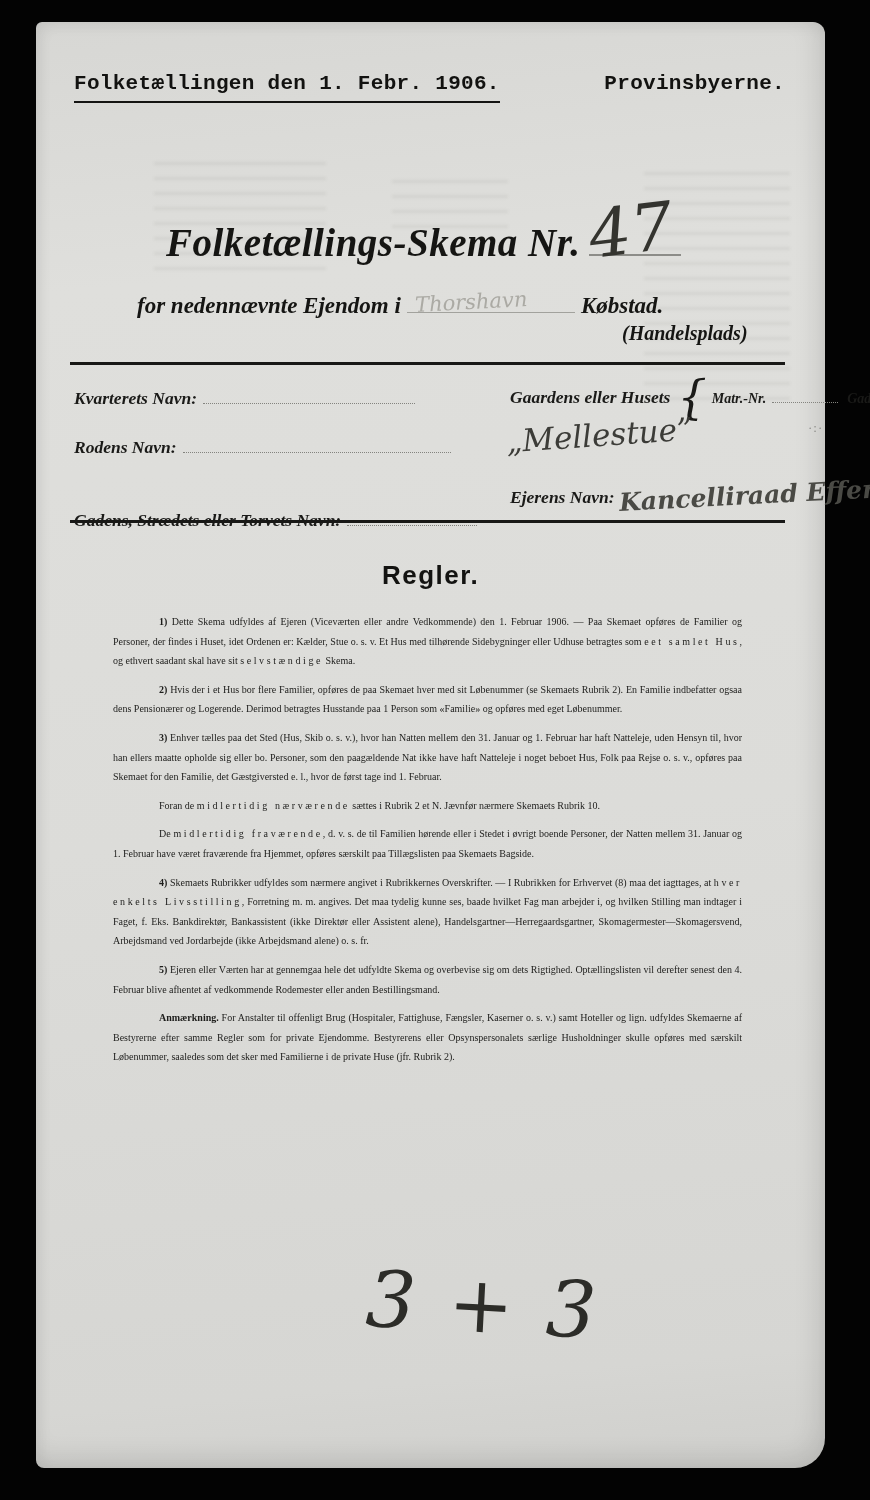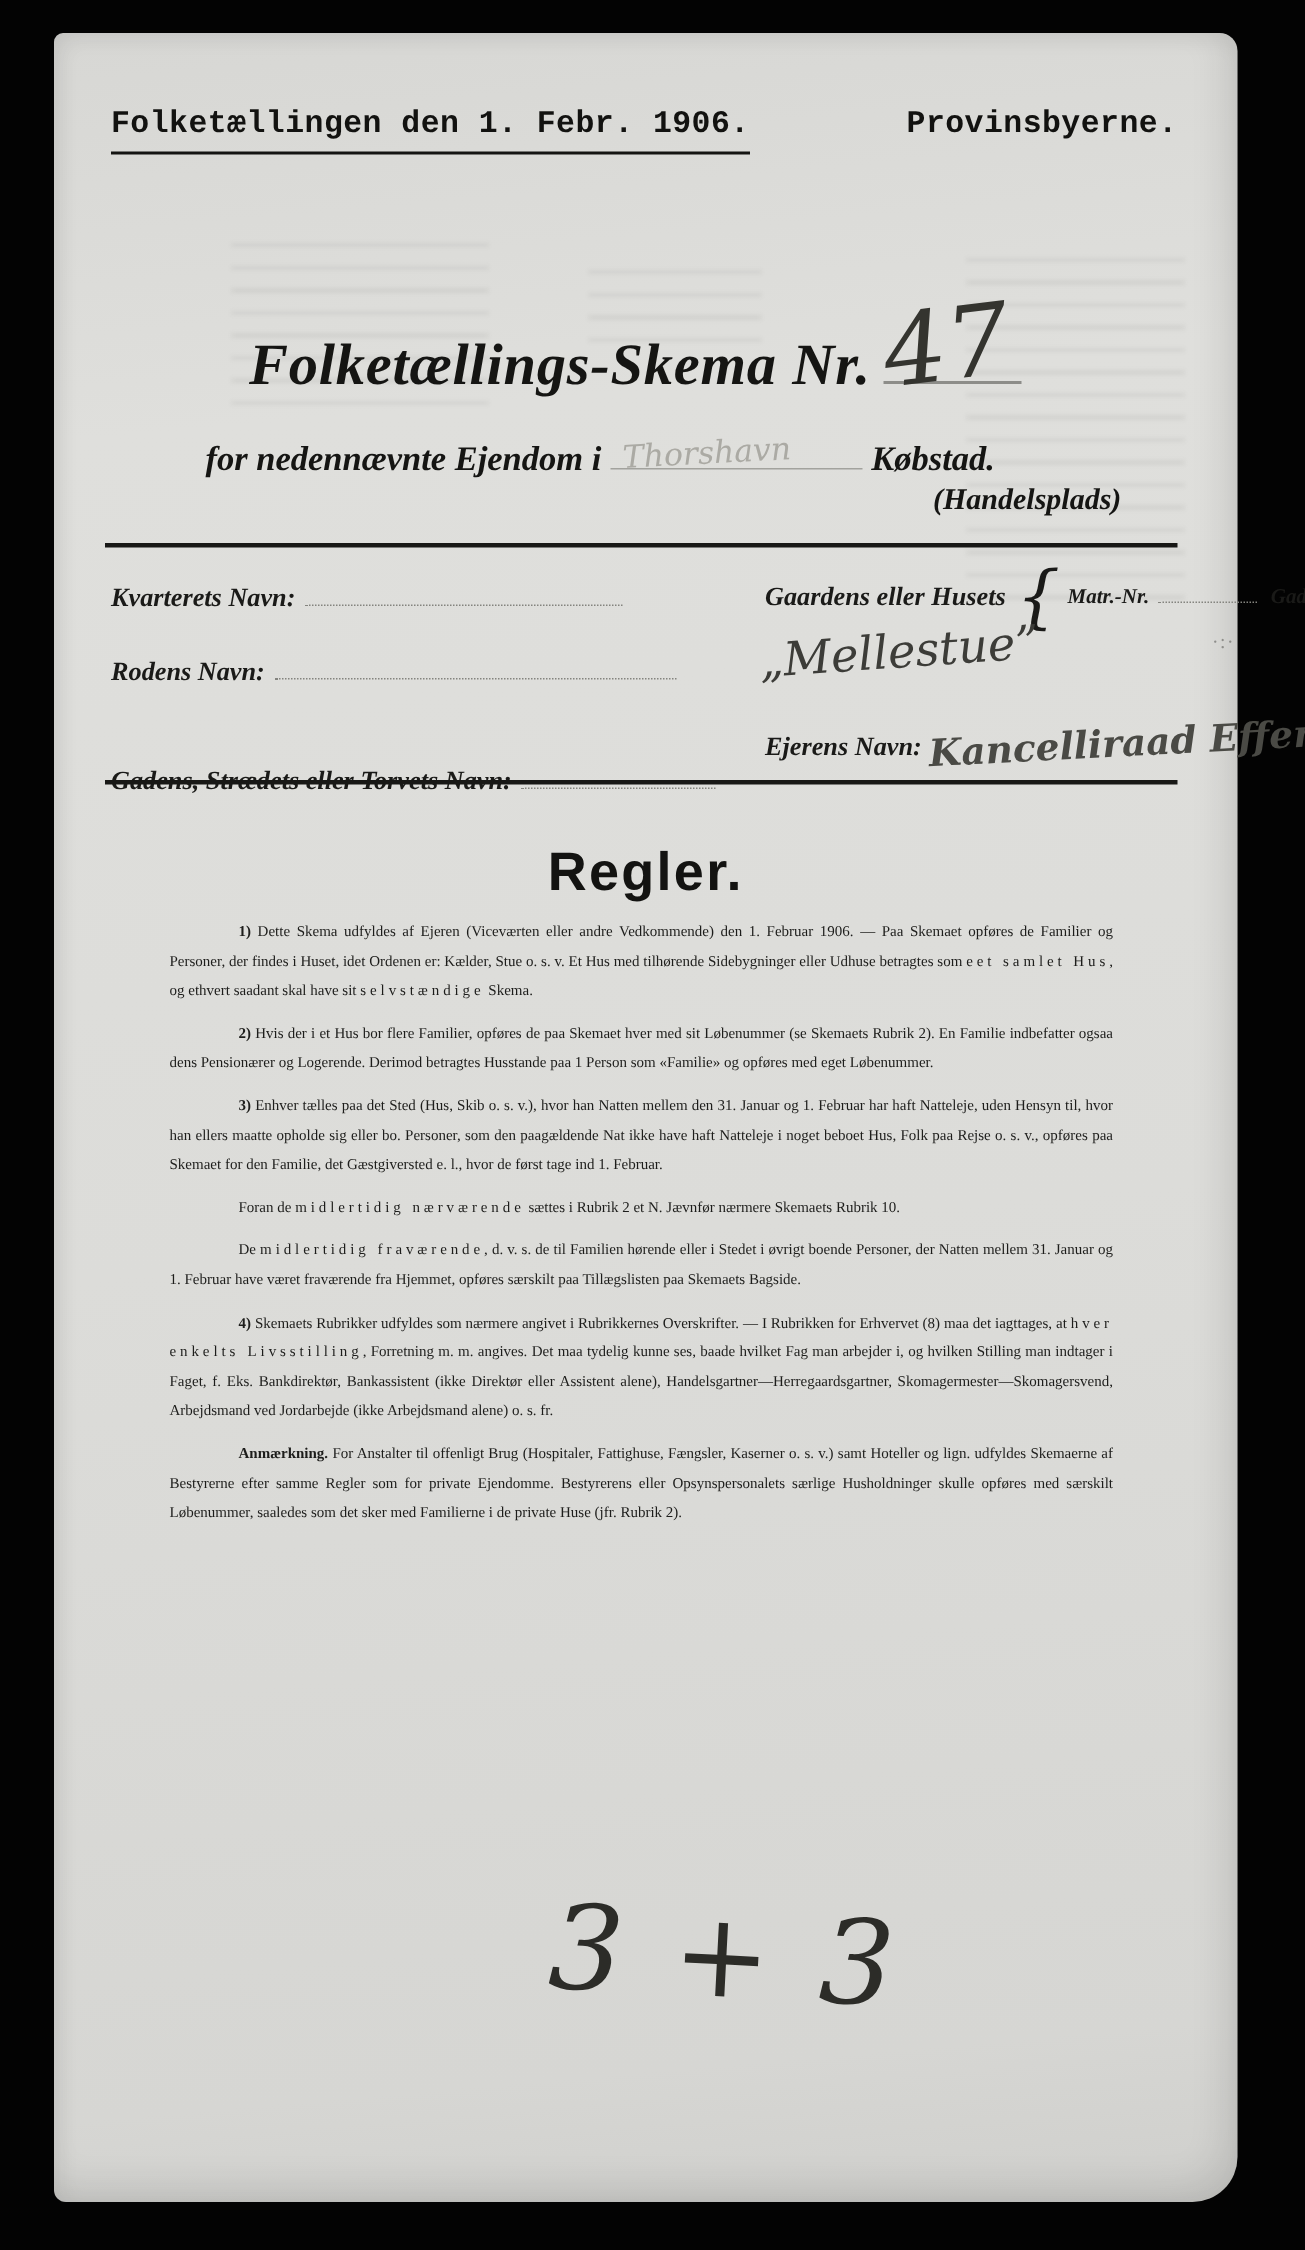--- a/index.html
+++ b/index.html
@@ -37,21 +37,21 @@
   .subtitle-sub{position:absolute;top:300px;left:586px;font:italic 700 20px "Liberation Serif",serif;color:#151513;}
   .rule-bar{position:absolute;left:34px;width:715px;height:3px;background:#181816;}
   .frm{position:absolute;white-space:nowrap;font:italic 700 17.5px "Liberation Serif",serif;color:#1a1a18;}
   .dots{display:inline-block;border-bottom:1.5px dotted #84847f;height:14px;vertical-align:baseline;margin-left:6px;}
   .gaardens{display:flex;align-items:center;}
   .brace{font-family:"DejaVu Serif",serif;font-weight:400;font-size:46px;margin:0 5px 0 7px;line-height:1;}
   .stack{display:flex;flex-direction:row;gap:9px;font-size:14px;}
   .hand-house{position:absolute;top:395px;left:470px;font-size:31px;transform:rotate(-4deg);color:#3c3c38;}
   .hand-owner{font-size:25px;transform:rotate(-3deg);display:inline-block;color:#4a4a45;margin-left:4px;}
   .regler-h{position:absolute;top:538px;left:0;width:100%;text-align:center;
-    font-family:"Liberation Sans",sans-serif;font-weight:bold;font-size:36px;letter-spacing:1.5px;color:#131311;}
+    font-family:"Liberation Sans",sans-serif;font-weight:bold;font-size:26px;letter-spacing:1.5px;color:#131311;}
   .rules{position:absolute;top:590px;left:77px;width:629px;
     font-family:Liberation Serif, serif;font-size:10px;line-height:19.6px;
     text-align:justify;color:#1d1d1b;}
   .rules p{margin:0 0 9px;text-indent:46px;}
   .rules .sp{letter-spacing:2.6px;}
   .rules .b{font-weight:bold;}
   .hand-sum{position:absolute;top:1238px;left:330px;font-size:78px;transform:rotate(3deg);color:#2c2c28;letter-spacing:4px;}
   .edge-dots{position:absolute;top:398px;left:772px;color:rgba(70,70,66,.5);font-size:13px;letter-spacing:1px;}
 </style>
 </head>
@@ -110,18 +110,19 @@
   <div class="rule-bar" style="top:498px;"></div>
 
   <div class="regler-h">Regler.</div>
   <div class="rules">
       <p><span class="b">1) </span><span>Dette Skema udfyldes af Ejeren (Viceværten eller andre Vedkommende) den 1. Februar 1906. — Paa Skemaet opføres de Familier og Personer, der findes i Huset, idet Ordenen er: Kælder, Stue o. s. v. Et Hus med tilhørende Sidebygninger eller Udhuse betragtes som </span><span class="sp">eet samlet Hus</span><span>, og ethvert saadant skal have sit </span><span class="sp">selvstændige</span><span> Skema.</span></p>
       <p><span class="b">2) </span><span>Hvis der i et Hus bor flere Familier, opføres de paa Skemaet hver med sit Løbenummer (se Skemaets Rubrik 2). En Familie indbefatter ogsaa dens Pensionærer og Logerende. Derimod betragtes Husstande paa 1 Person som «Familie» og opføres med eget Løbenummer.</span></p>
       <p><span class="b">3) </span><span>Enhver tælles paa det Sted (Hus, Skib o. s. v.), hvor han Natten mellem den 31. Januar og 1. Februar har haft Natteleje, uden Hensyn til, hvor han ellers maatte opholde sig eller bo. Personer, som den paagældende Nat ikke have haft Natteleje i noget beboet Hus, Folk paa Rejse o. s. v., opføres paa Skemaet for den Familie, det Gæstgiversted e. l., hvor de først tage ind 1. Februar.</span></p>
       <p><span>Foran de </span><span class="sp">midlertidig nærværende</span><span> sættes i Rubrik 2 et N.  Jævnfør nærmere Skemaets Rubrik 10.</span></p>
       <p><span>De </span><span class="sp">midlertidig fraværende</span><span>, d. v. s. de til Familien hørende eller i Stedet i øvrigt boende Personer, der Natten mellem 31. Januar og 1. Februar have været fraværende fra Hjemmet, opføres særskilt paa Tillægslisten paa Skemaets Bagside.</span></p>
       <p><span class="b">4) </span><span>Skemaets Rubrikker udfyldes som nærmere angivet i Rubrikkernes Overskrifter. — I Rubrikken for Erhvervet (8) maa det iagttages, at </span><span class="sp">hver enkelts Livsstilling</span><span>, Forretning m. m. angives. Det maa tydelig kunne ses, baade hvilket Fag man arbejder i, og hvilken Stilling man indtager i Faget, f. Eks. Bankdirektør, Bankassistent (ikke Direktør eller Assistent alene), Handelsgartner—Herregaardsgartner, Skomagermester—Skomagersvend, Arbejdsmand ved Jordarbejde (ikke Arbejdsmand alene) o. s. fr.</span></p>
+      <p><span class="b">5) </span><span>Ejeren eller Værten har at gennemgaa hele det udfyldte Skema og overbevise sig om dets Rigtighed. Optællingslisten vil derefter senest den 4. Februar blive afhentet af vedkommende Rodemester eller anden Bestillingsmand.</span></p>
       <p><span class="b">Anmærkning.</span><span>  For Anstalter til offenligt Brug (Hospitaler, Fattighuse, Fængsler, Kaserner o. s. v.) samt Hoteller og lign. udfyldes Skemaerne af Bestyrerne efter samme Regler som for private Ejendomme. Bestyrerens eller Opsynspersonalets særlige Husholdninger skulle opføres med særskilt Løbenummer, saaledes som det sker med Familierne i de private Huse (jfr. Rubrik 2).</span></p>
     </div>
 
   <div class="hand hand-sum">3 + 3</div>
 
 </div>
 
 </body></html>

